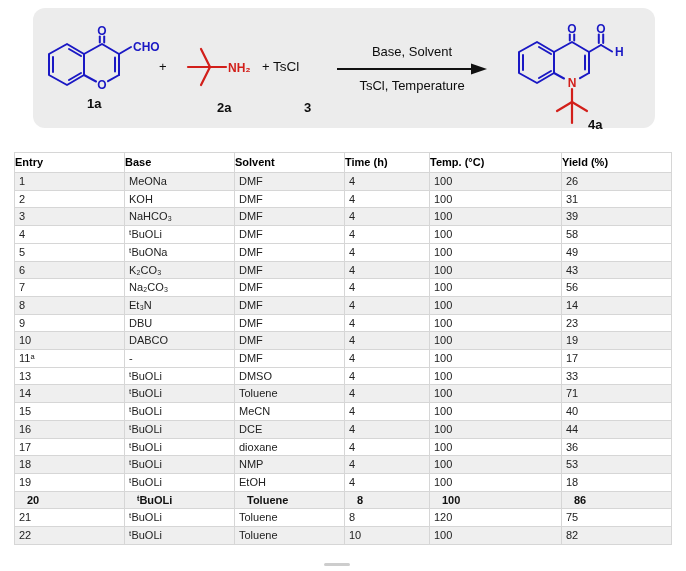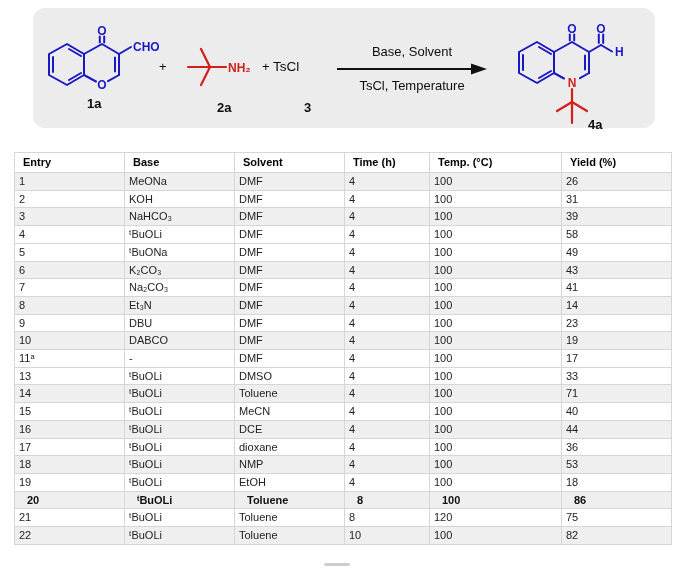--- a/index.html
+++ b/index.html
@@ -17,21 +17,21 @@
   .rbond{stroke:var(--red);stroke-width:2.2;fill:none;stroke-linecap:round;stroke-linejoin:round;}
   svg text{font-family:"Liberation Sans","DejaVu Sans",sans-serif;font-size:12px;font-weight:600;}
   .atom-b{fill:var(--blue);}
   .atom-r{fill:var(--red);}
   .arrow-wrap{left:300px;top:36px;width:158px;text-align:center;color:#0d0d0d;font-size:13px;}
   .arrow-wrap .arrow-svg{display:block;margin:3px auto 2px auto;}
 
   
   table{position:absolute;left:14px;top:152px;width:657px;border-collapse:collapse;table-layout:fixed;font-size:11px;color:#222;}
   th,td{border:1px solid #d6d6d6;padding:2px 4px;text-align:left;line-height:12.7px;white-space:nowrap;overflow:hidden;font-weight:normal;}
-  th{font-weight:bold;color:#000;padding:3px 8px;line-height:13px;}
+  th{font-weight:bold;color:#000;padding:3px 0;line-height:13px;}
   tr.shaded td{background:#efefef;}
   tr.bold-row td{font-weight:bold;color:#111;padding-left:12px;}
 
   .scroll-thumb{position:absolute;left:324px;top:563px;width:26px;height:3px;background:#cdcdcd;border-radius:2px;}
 </style>
 </head>
 <body>
 
 <div class="scheme">
 
@@ -173,21 +173,21 @@
     <td>4</td>
     <td>100</td>
     <td>43</td>
   </tr>
       <tr>
     <td>7</td>
     <td>Na₂CO₃</td>
     <td>DMF</td>
     <td>4</td>
     <td>100</td>
-    <td>41</td>
+    <td>56</td>
   </tr>
       <tr class="shaded">
     <td>8</td>
     <td>Et₃N</td>
     <td>DMF</td>
     <td>4</td>
     <td>100</td>
     <td>14</td>
   </tr>
       <tr>

